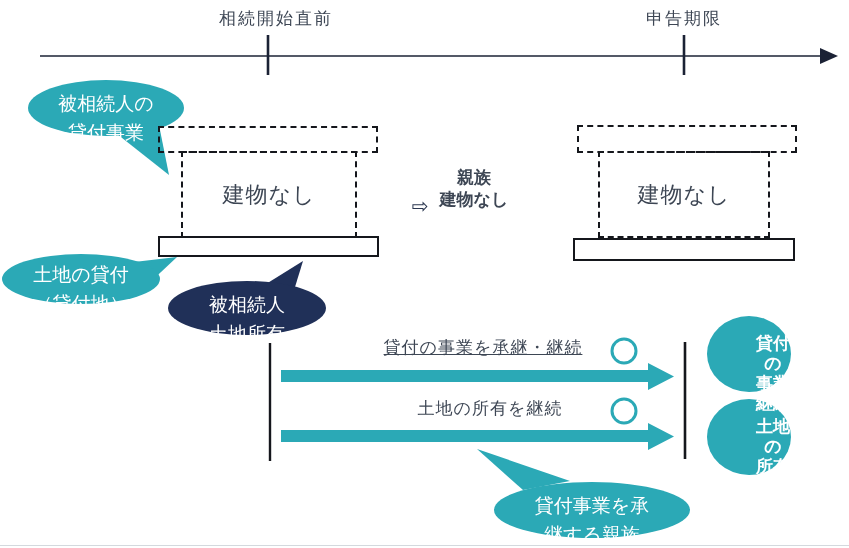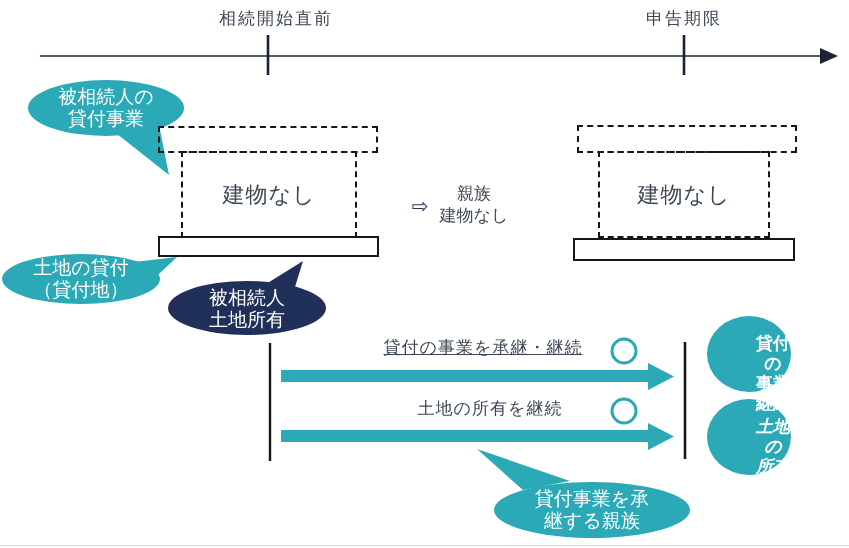--- a/index.html
+++ b/index.html
@@ -13,21 +13,21 @@
   .box{position:absolute;box-sizing:border-box;}
   .dashed{border:2px dashed #15171c;background:transparent;}
   .solid{border:2px solid #15171c;background:#ffffff;}
   .building-label{
     position:absolute;display:flex;align-items:center;justify-content:center;
     font-size:22px;letter-spacing:1px;color:var(--text-dark);
   }
   .transfer-glyph{font-size:20px;color:#2b3750;}
   .transfer-text{font-size:17px;line-height:22px;}
   .bubble-text{position:absolute;color:#ffffff;font-size:19px;line-height:22px;text-align:center;}
-  .bubble-text span{display:block;}
+  .bubble-text span{display:block;margin-top:7px;}
   .badge-text{position:absolute;color:#ffffff;font-size:17px;font-weight:bold;line-height:20px;text-align:center;}
   .badge-text span{display:block;margin-left:48px;}
   .condition-label{font-size:17px;letter-spacing:1px;}
   .bottom-rule{position:absolute;left:0;top:545px;width:849px;height:1px;background:#d4d9de;}
 </style>
 </head>
 <body>
 
 <div class="canvas">
 
@@ -70,21 +70,21 @@
   <div class="box dashed" style="left:181px;top:151px;width:176px;height:87px;"></div>
   <div class="building-label" style="left:181px;top:151px;width:176px;height:87px;">建物なし</div>
   <div class="box solid" style="left:158px;top:236px;width:221px;height:21px;"></div>
 
   <div class="box dashed" style="left:577px;top:125px;width:220px;height:28px;"></div>
   <div class="box dashed" style="left:598px;top:151px;width:172px;height:87px;"></div>
   <div class="building-label" style="left:598px;top:151px;width:172px;height:87px;">建物なし</div>
   <div class="box solid" style="left:573px;top:238px;width:222px;height:23px;"></div>
 
   <div class="t transfer-glyph" style="left:406px;top:194px;width:28px;">⇨</div>
-  <div class="t transfer-text" style="left:414px;top:183px;width:120px;">
+  <div class="t transfer-text" style="left:414px;top:167px;width:120px;font-weight:bold;">
       <span style="display:block;">親族</span>
       <span style="display:block;">建物なし</span>
     </div>
 
   <div class="bubble-text" style="left:31px;top:86px;width:150px;">
     <span>被相続人の</span>
     <span>貸付事業</span>
   </div>
   <div class="bubble-text" style="left:6px;top:257px;width:150px;">
     <span>土地の貸付</span>
@@ -99,19 +99,19 @@
     <span>土地所有</span>
   </div>
 
   <div class="t condition-label" style="left:358px;top:336px;width:250px;text-decoration:underline;">貸付の事業を承継・継続</div>
   <div class="t condition-label" style="left:395px;top:397px;width:190px;">土地の所有を継続</div>
 
   <div class="badge-text" style="left:707px;top:334px;width:84px;">
     <span>貸付の</span>
     <span>事業継続</span>
   </div>
-  <div class="badge-text" style="left:707px;top:417px;width:84px;font-style:italic;">
+  <div class="badge-text" style="left:707px;top:417px;width:84px;">
     <span>土地の</span>
     <span>所有継続</span>
   </div>
 
   <div class="bottom-rule"></div>
 </div>
 
 </body></html>

